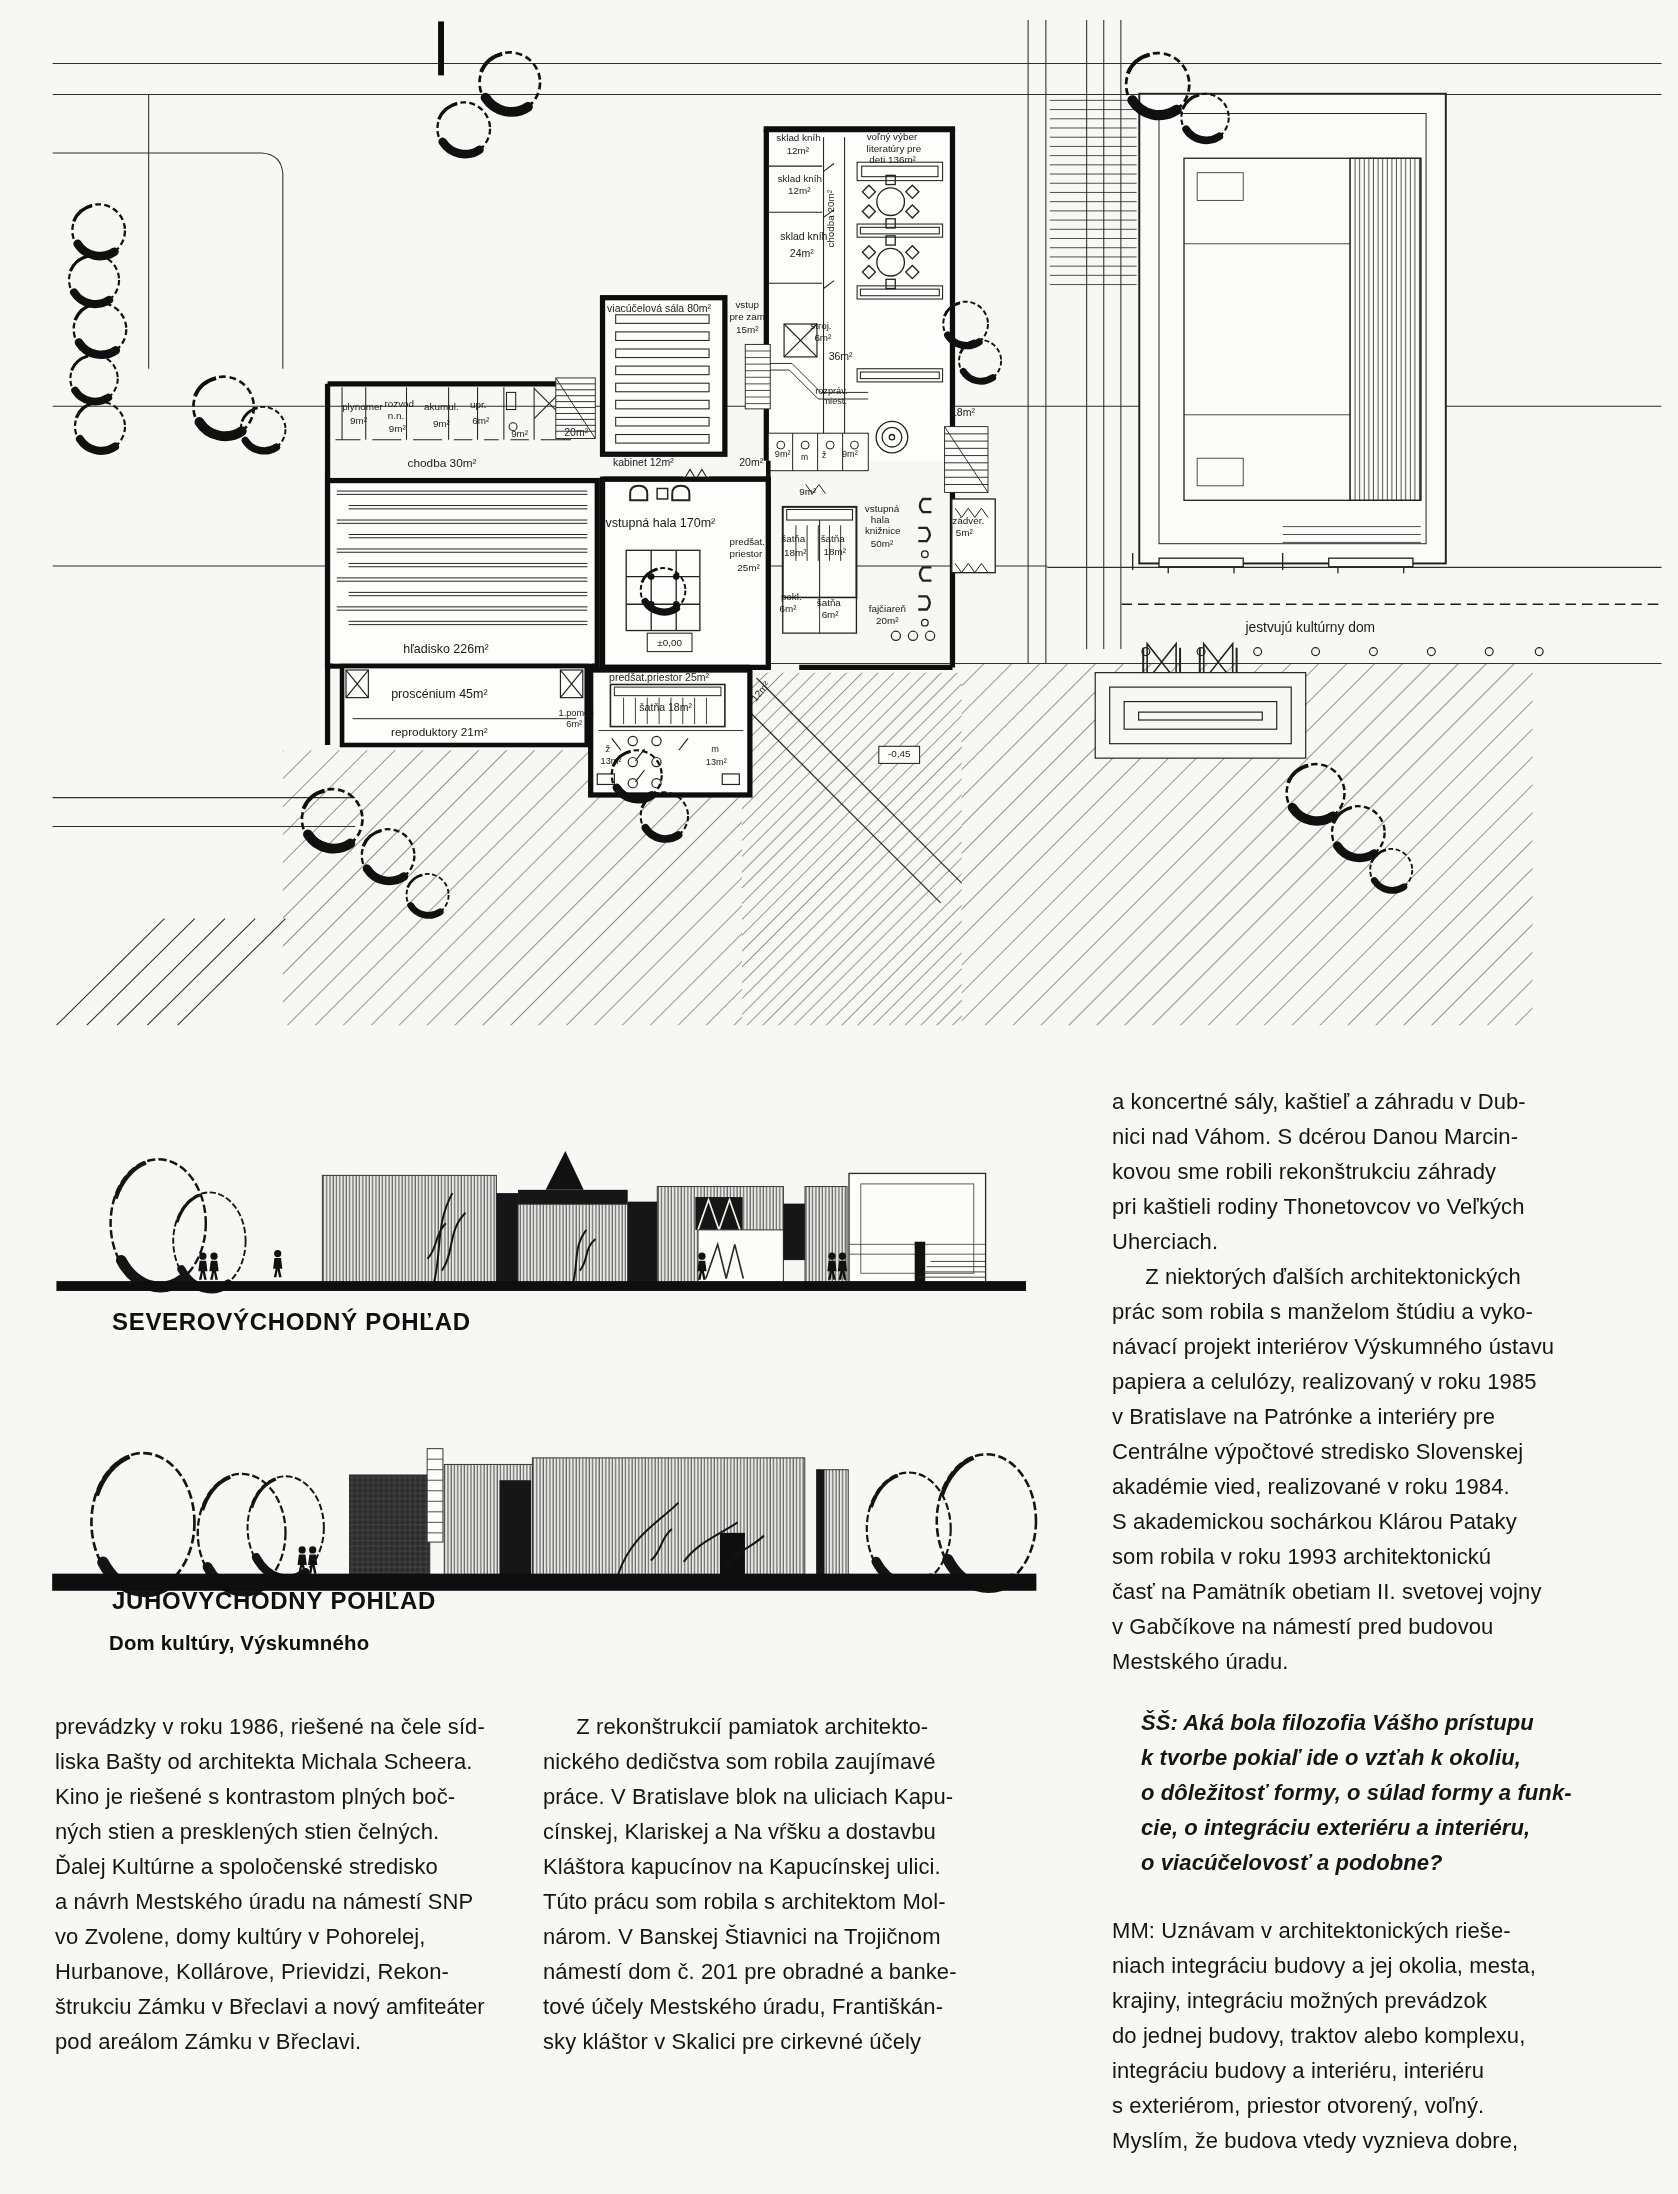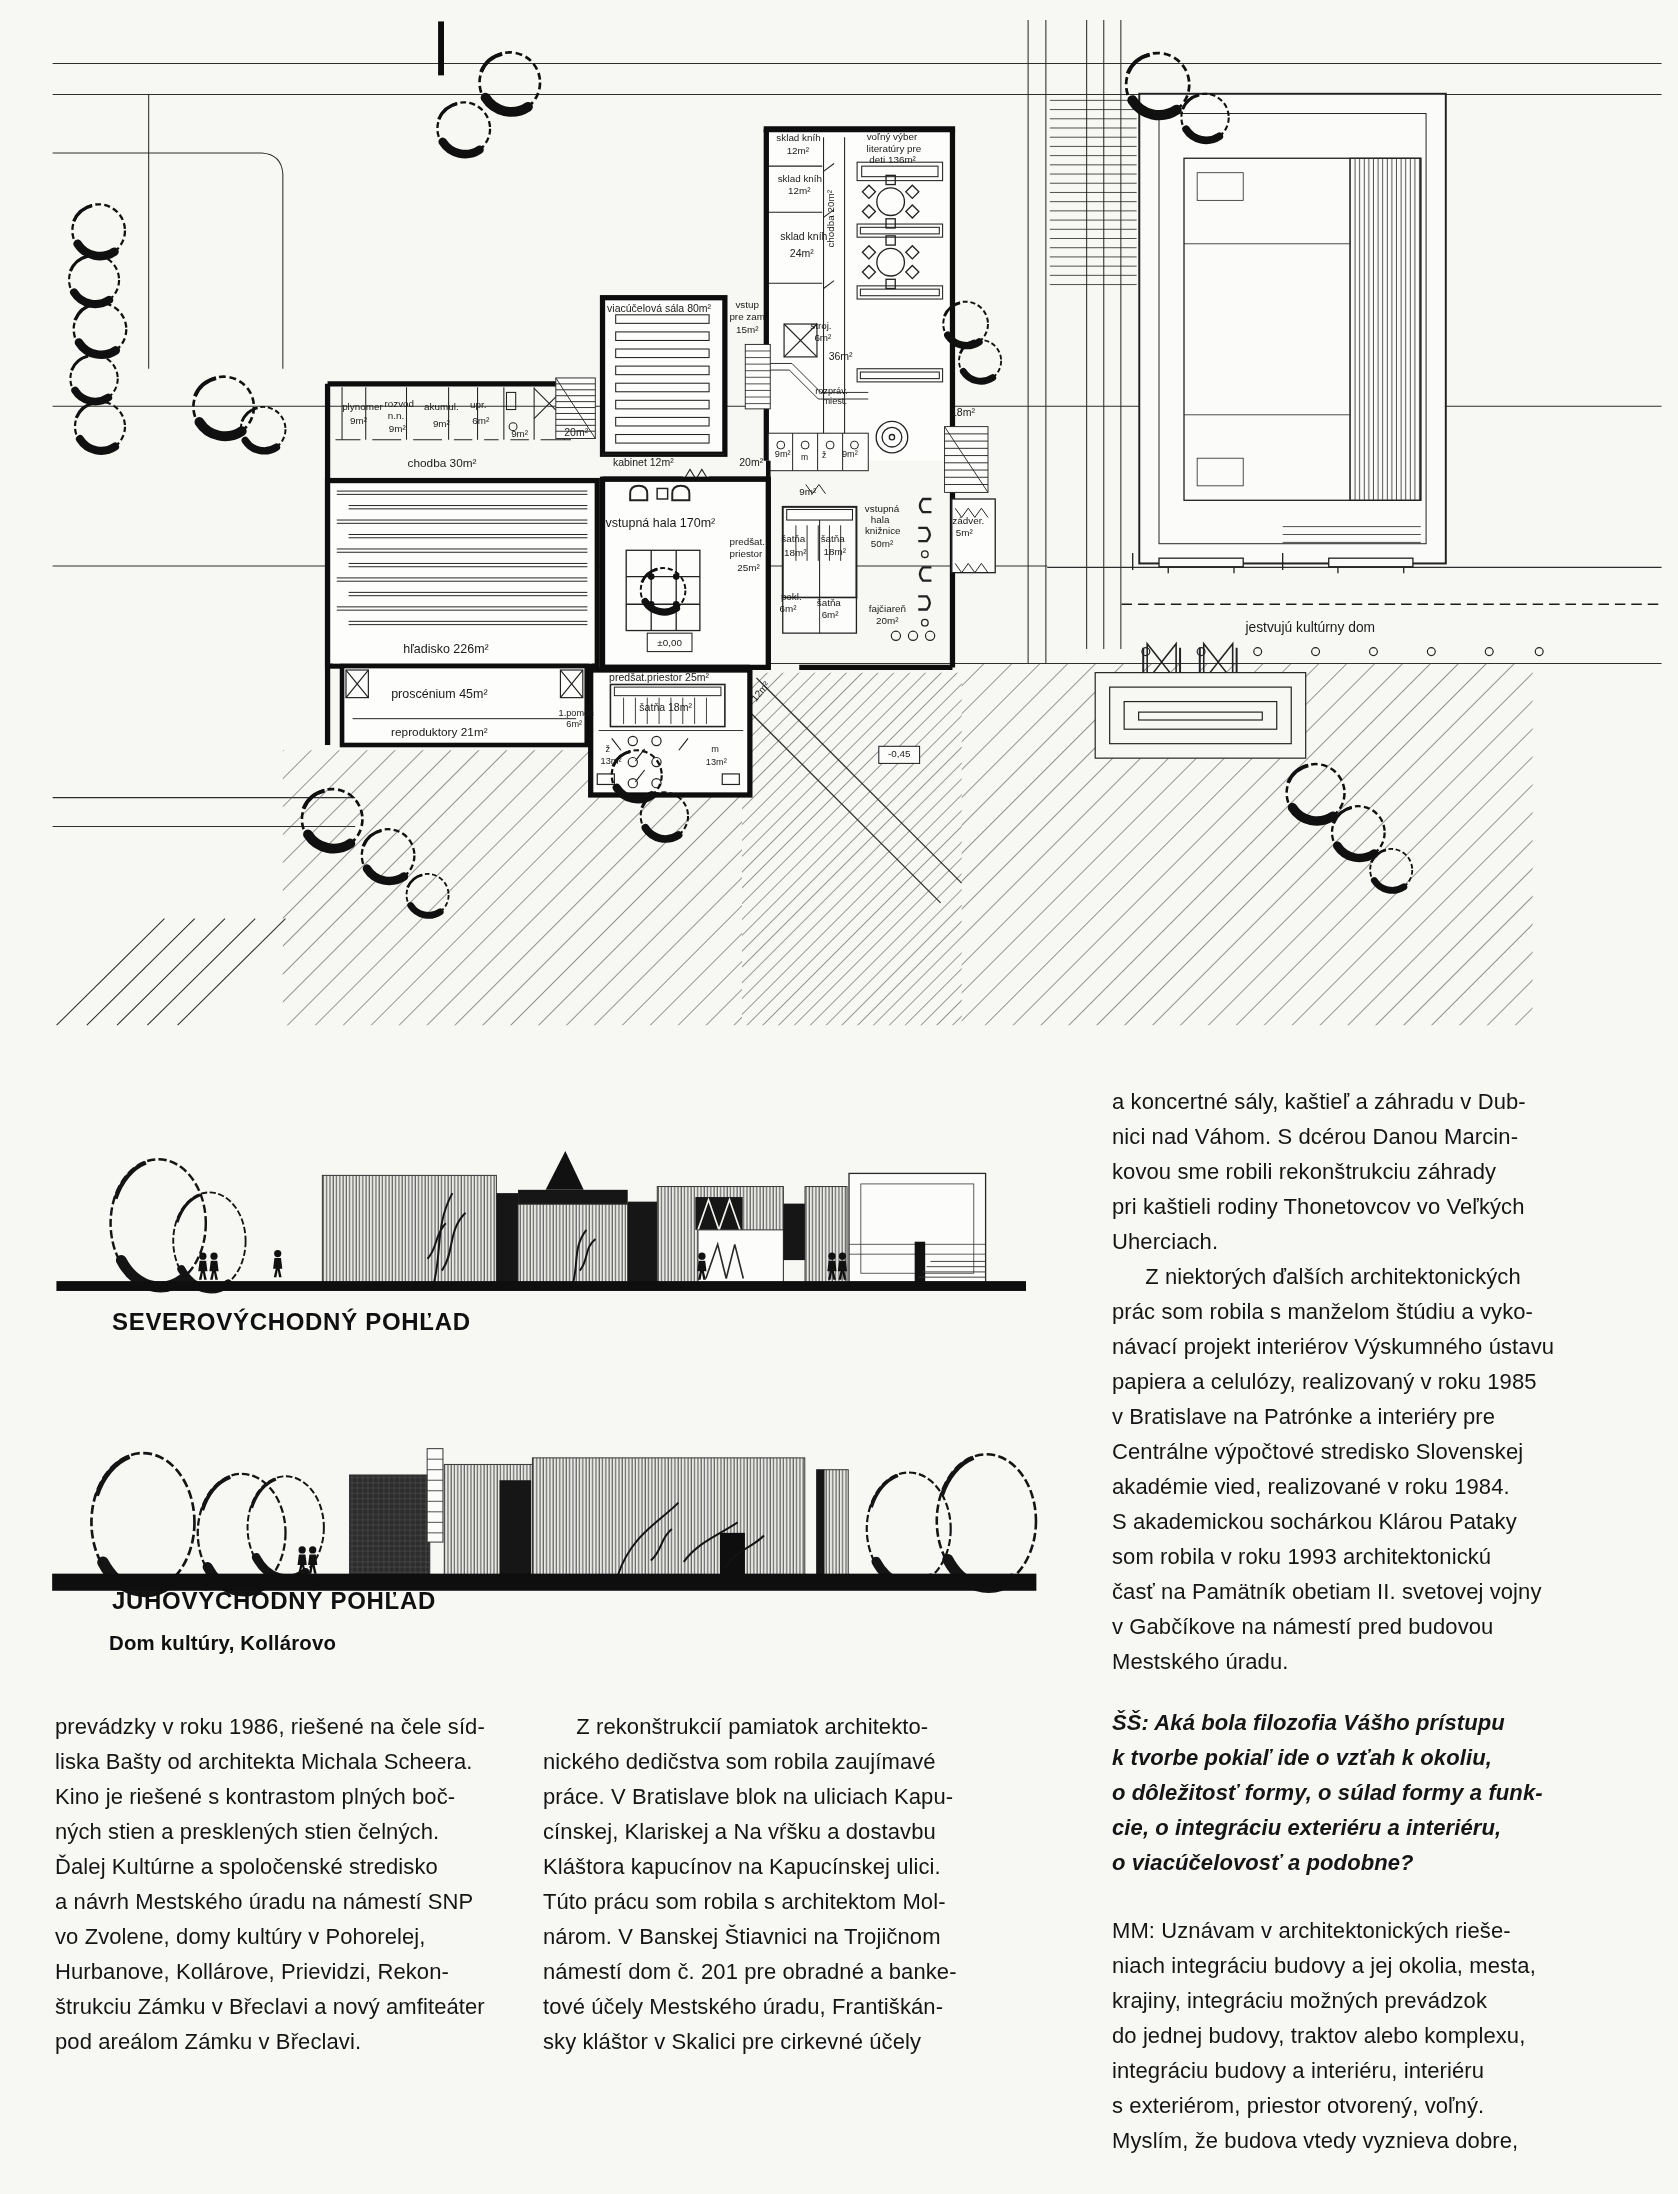--- a/index.html
+++ b/index.html
@@ -2,21 +2,21 @@
 <html style="font-size:10.5px"><head>
 <meta charset="utf-8">
 <style>
   html,body{margin:0;padding:0;background:#e8e8e6;}
   #page{position:relative;width:1678px;height:2194px;background:#f7f7f4;overflow:hidden;
         font-family:"Liberation Sans",sans-serif;color:#161616;}
   svg{position:absolute;display:block;}
   .plab{font-family:"Liberation Sans",sans-serif;fill:#1a1a1a;text-anchor:middle;}
   .bodycol{position:absolute;font-size:22px;line-height:35px;letter-spacing:0.1px;
            color:#151515;white-space:pre-line;}
-  .q{font-weight:bold;font-style:italic;}
+  .q{font-weight:bold;font-style:italic;margin-left:29px;}
   .elcap{position:absolute;font-weight:bold;color:#101010;letter-spacing:0.7px;}
   .cap1{font-size:24px;}
   .cap2{font-size:20.4px;letter-spacing:0.2px;}
 </style>
 </head>
 <body>
 
 <div id="page">
 
   <svg id="plan-svg" style="left:0;top:0" width="1678" height="1119" viewBox="0 0 2551 1700">
@@ -462,21 +462,21 @@
     <use href="#etree" transform="translate(375,200)"></use>
     <use href="#etree" transform="translate(1322,202) scale(1.1)"></use>
     <use href="#etree" transform="translate(1440,190) scale(1.3)"></use>
     <use href="#person" transform="translate(400,270)"></use>
     <use href="#person" transform="translate(416,270)"></use>
     <rect x="20" y="270" width="1496" height="26" fill="#0e0e0e"></rect>
   </svg>
 
   <div class="elcap cap1" style="left:112px;top:1587px">JUHOVÝCHODNÝ  POHĽAD</div>
 
-  <div class="elcap cap2" style="left:109px;top:1632px">Dom kultúry, Kollárovo</div>
+  <div class="elcap cap2" style="left:109px;top:1632px">Dom kultúry, Výskumného</div>
 
   <div class="bodycol" style="left:55px;top:1709px;width:510px">prevádzky v roku 1986, riešené na čele síd-
 liska Bašty od architekta Michala Scheera.
 Kino je riešené s kontrastom plných boč-
 ných stien a presklených stien čelných.
 Ďalej Kultúrne a spoločenské stredisko
 a návrh Mestského úradu na námestí SNP
 vo Zvolene, domy kultúry v Pohorelej,
 Hurbanove, Kollárove, Prievidzi, Rekon-
 štrukciu Zámku v Břeclavi a nový amfiteáter

